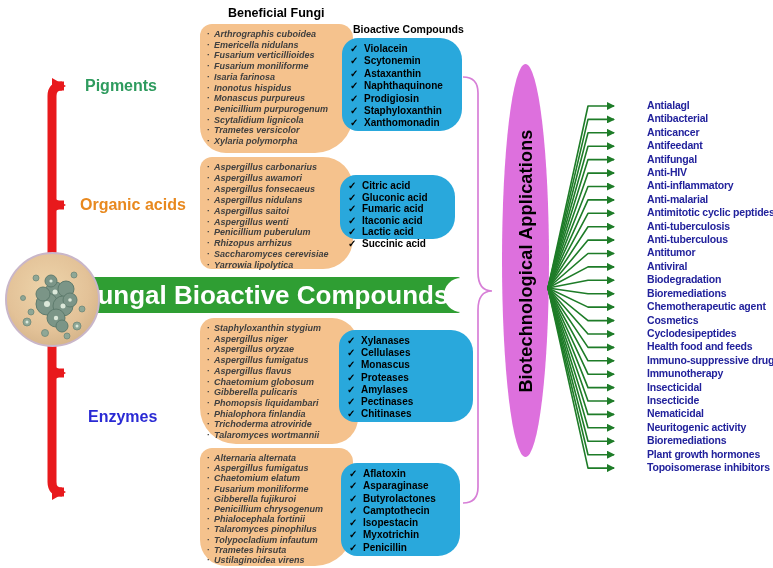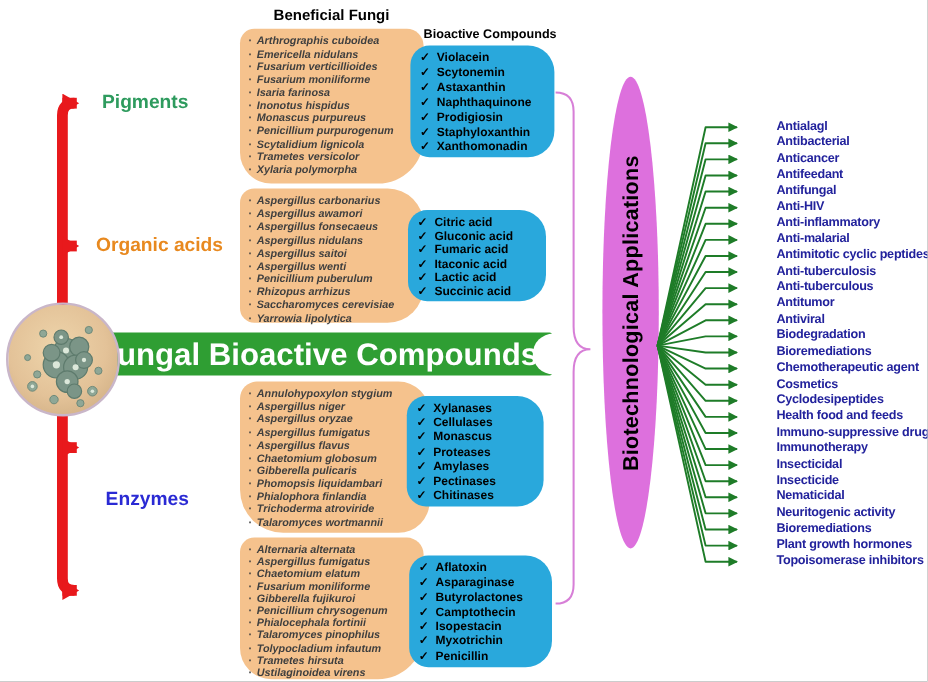--- a/index.html
+++ b/index.html
@@ -29,23 +29,23 @@
   #fb3{left:200px;top:318px;width:158px;height:126px;border-radius:14px 26px 26px 36px;}
   #fb4{left:200px;top:448px;width:153px;height:118px;}
   #fb4 .li{line-height:10.2px;}
   #fb2 .li{line-height:10.9px;}
 
   .comp-box{position:absolute;background:#29a8dc;z-index:3;box-sizing:border-box;
     padding:5px 2px 0 8px;border-radius:16px 22px 22px 16px;}
   .comp-box .li{font-size:10px;font-weight:bold;color:#000;line-height:12.4px;white-space:nowrap;}
   .comp-box .marker{display:inline-block;width:14px;font-weight:bold;}
   #cb1{left:342px;top:38px;width:120px;height:93px;}
-  #cb2{left:340px;top:175px;width:115px;height:76px;}
+  #cb2{left:340px;top:175px;width:115px;height:64px;}
   #cb2 .li{line-height:11.6px;}
-  #cb3{left:339px;top:330px;width:114px;height:92px;}
+  #cb3{left:339px;top:330px;width:134px;height:92px;}
   #cb3 .li{line-height:12.2px;}
   #cb4{left:341px;top:463px;width:119px;height:93px;}
   #cb4 .li{line-height:12.3px;}
 
   #banner{position:absolute;left:70px;top:277px;width:390px;height:36px;background:#2f9e33;
     z-index:2;color:#fff;font-weight:bold;font-size:26px;line-height:36px;text-align:center;
     border-radius:2px;white-space:nowrap;}
   #banner-notch{position:absolute;left:444px;top:278px;width:34px;height:34px;background:#fff;
     border-radius:50%;z-index:3;}
 
@@ -106,21 +106,21 @@
       <div class="li"><span class="marker">·</span><span>Aspergillus fonsecaeus</span></div>
       <div class="li"><span class="marker">·</span><span>Aspergillus nidulans</span></div>
       <div class="li"><span class="marker">·</span><span>Aspergillus saitoi</span></div>
       <div class="li"><span class="marker">·</span><span>Aspergillus wenti</span></div>
       <div class="li"><span class="marker">·</span><span>Penicillium puberulum</span></div>
       <div class="li"><span class="marker">·</span><span>Rhizopus arrhizus</span></div>
       <div class="li"><span class="marker">·</span><span>Saccharomyces cerevisiae</span></div>
       <div class="li"><span class="marker">·</span><span>Yarrowia lipolytica</span></div>
     </div>
   <div class="fungi-box" id="fb3" style="background: rgb(245, 194, 141);">
-      <div class="li"><span class="marker">·</span><span>Annulohypoxylon stygium</span></div>
+      <div class="li"><span class="marker">·</span><span>Staphyloxanthin stygium</span></div>
       <div class="li"><span class="marker">·</span><span>Aspergillus niger</span></div>
       <div class="li"><span class="marker">·</span><span>Aspergillus oryzae</span></div>
       <div class="li"><span class="marker">·</span><span>Aspergillus fumigatus</span></div>
       <div class="li"><span class="marker">·</span><span>Aspergillus flavus</span></div>
       <div class="li"><span class="marker">·</span><span>Chaetomium globosum</span></div>
       <div class="li"><span class="marker">·</span><span>Gibberella pulicaris</span></div>
       <div class="li"><span class="marker">·</span><span>Phomopsis liquidambari</span></div>
       <div class="li"><span class="marker">·</span><span>Phialophora finlandia</span></div>
       <div class="li"><span class="marker">·</span><span>Trichoderma atroviride</span></div>
       <div class="li"><span class="marker">·</span><span>Talaromyces wortmannii</span></div>

